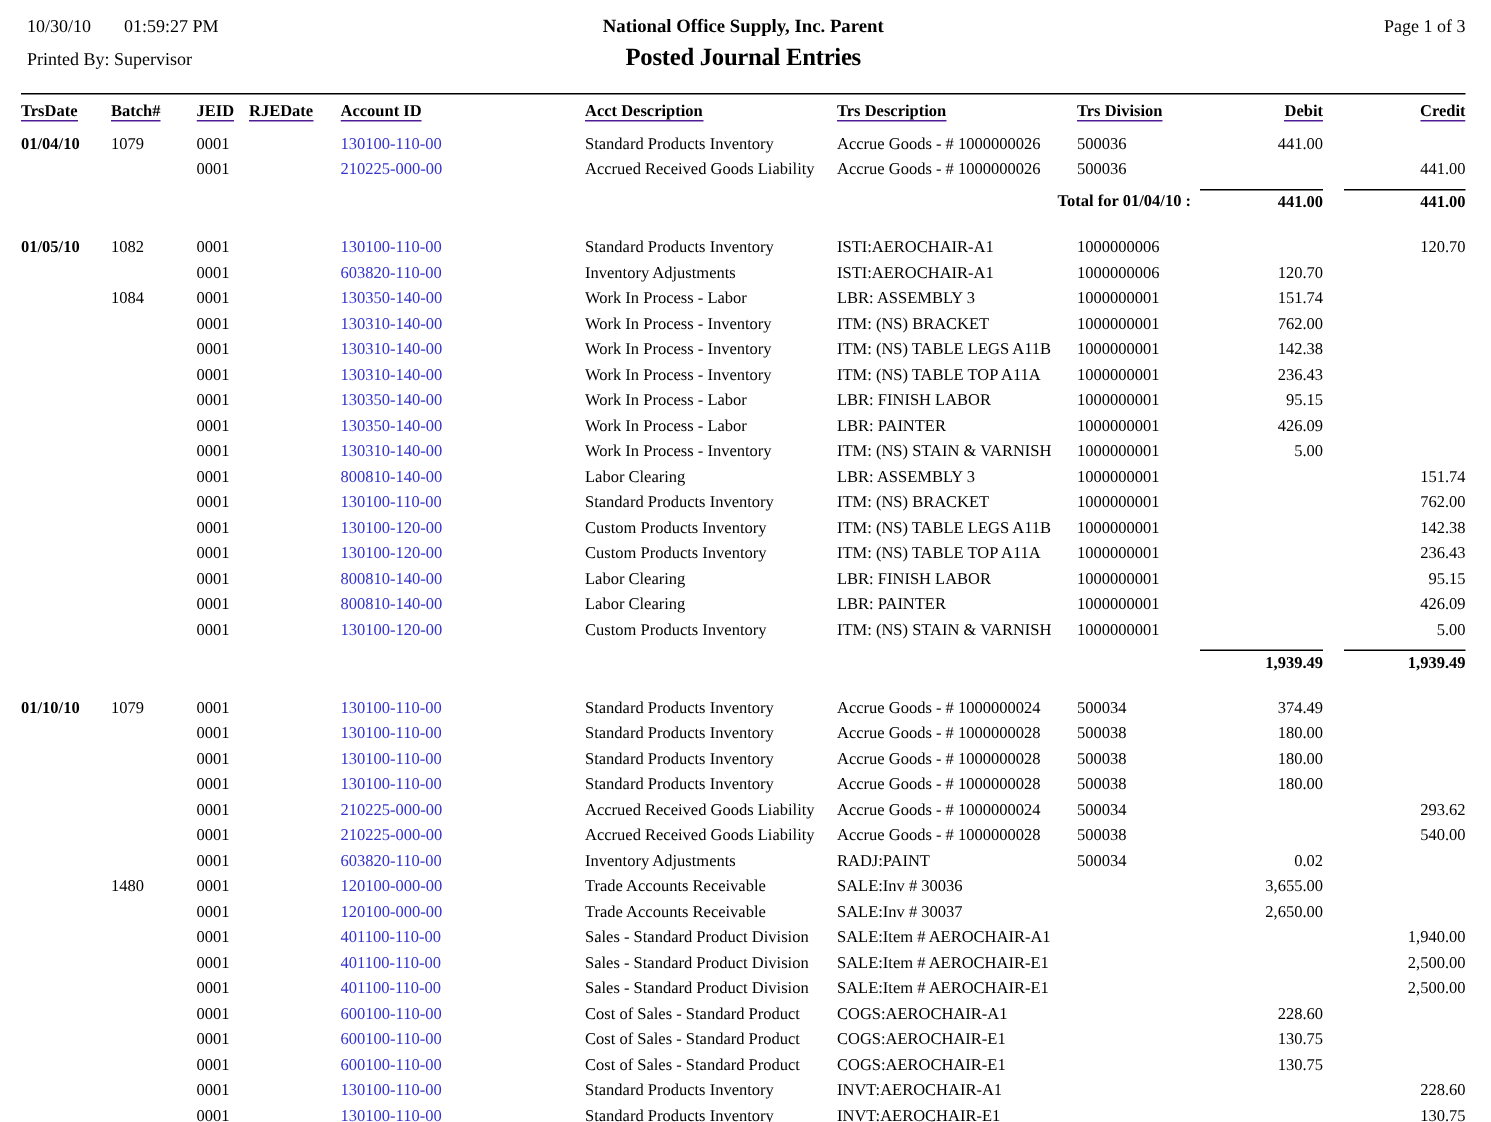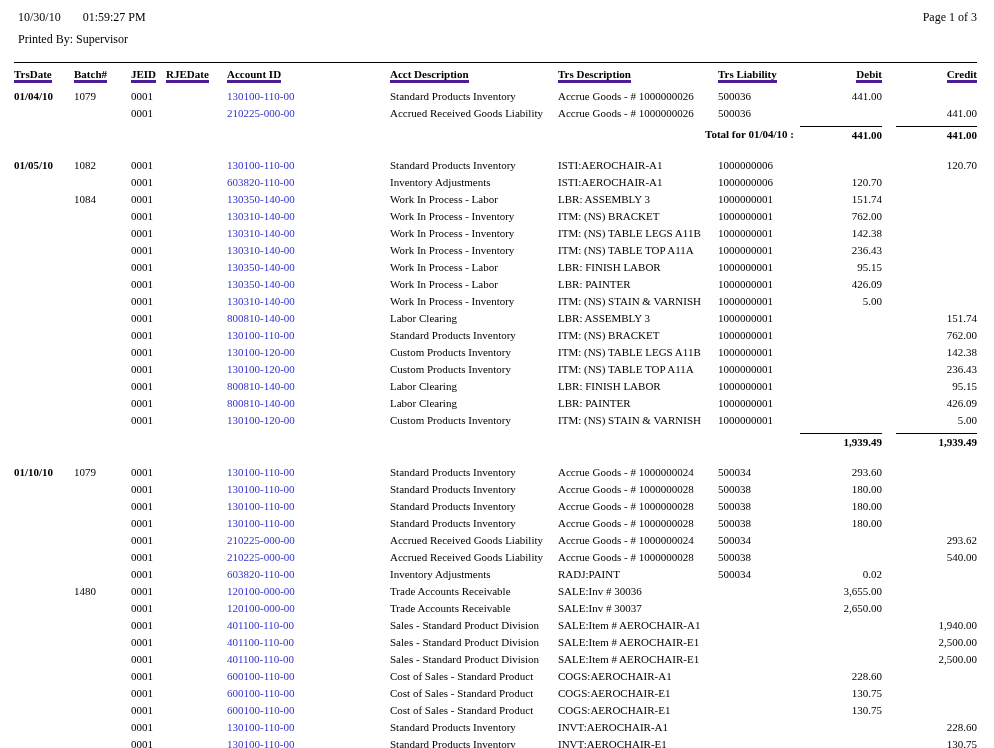--- a/index.html
+++ b/index.html
@@ -16,21 +16,21 @@
   .hdr-center .company{font-weight:bold;font-size:12.5px;}
   .hdr-center .title{font-weight:bold;font-size:16.5px;margin-top:3px;letter-spacing:-0.2px;}
   .hdr-right{position:absolute;right:0;top:0;font-size:12px;}
   .rule{border:none;border-top:1px solid #000;margin:2px 0 0 0;}
 
   
   .grid-row{display:grid;
     grid-template-columns:60px 57px 35px 61px 163px 168px 152px 90px 82px 95px;
     font-size:11px;line-height:17px;}
   .col-head{font-weight:bold;padding:3px 0 4px 0;}
-  .col-head .u{border-bottom:6px solid #4c1d95;padding-bottom:0px;}
+  .col-head .u{border-bottom:1px solid #4c1d95;padding-bottom:0px;}
   .col-head .c9,.col-head .c10{text-align:right;}
   .cell{white-space:nowrap;overflow:hidden;}
   .c-trsdate{font-weight:bold;}
   .c-trsref{padding-left:8px;}
   .c-debit,.c-credit{text-align:right;}
   .group{margin:0;}
   .total-row{font-weight:bold;margin-top:4px;margin-bottom:13px;}
   .total-label{grid-column:1 / 9;text-align:right;padding-right:6px;}
   .total-debit{grid-column:9;text-align:right;border-top:1px solid #000;}
   .total-credit{grid-column:10;text-align:right;border-top:1px solid #000;margin-left:14px;}
@@ -42,34 +42,38 @@
 
 <div class="page">
 
   <div class="report-header">
     <div class="hdr-left">
       <div class="line1">
         <span>10/30/10</span><span class="time">01:59:27 PM</span>
       </div>
       <div class="line2">Printed By: Supervisor</div>
     </div>
+    <div class="hdr-center">
+      <div class="company">National Office Supply, Inc. Parent</div>
+      <div class="title">Posted Journal Entries</div>
+    </div>
     <div class="hdr-right">Page 1 of 3</div>
   </div>
 
   <hr class="rule">
 
   <div class="grid-row col-head">
     <div class="cell c1"><span class="u">TrsDate</span></div>
     <div class="cell c2"><span class="u">Batch#</span></div>
     <div class="cell c3"><span class="u">JEID</span></div>
     <div class="cell c4"><span class="u">RJEDate</span></div>
     <div class="cell c5"><span class="u">Account ID</span></div>
     <div class="cell c6"><span class="u">Acct Description</span></div>
     <div class="cell c7"><span class="u">Trs Description</span></div>
-    <div class="cell c8 c-trsref"><span class="u">Trs Liability</span></div>
+    <div class="cell c8 c-trsref"><span class="u">Trs Division</span></div>
     <div class="cell c9"><span class="u">Debit</span></div>
     <div class="cell c10"><span class="u">Credit</span></div>
   </div>
 
   <div id="report-body">
       <div class="group">
         <div class="grid-row data-row">
       <div class="cell c-trsdate">01/04/10</div>
       <div class="cell c-batch">1079</div>
       <div class="cell c-jeid">0001</div>
@@ -300,21 +304,21 @@
       <div class="group">
         <div class="grid-row data-row">
       <div class="cell c-trsdate">01/10/10</div>
       <div class="cell c-batch">1079</div>
       <div class="cell c-jeid">0001</div>
       <div class="cell c-rjedate"></div>
       <div class="cell c-account"><a class="acct-link">130100-110-00</a></div>
       <div class="cell c-acctdesc">Standard Products Inventory</div>
       <div class="cell c-trsdesc">Accrue Goods - # 1000000024</div>
       <div class="cell c-trsref">500034</div>
-      <div class="cell c-debit">293.60</div>
+      <div class="cell c-debit">374.49</div>
       <div class="cell c-credit"></div>
     </div>
         <div class="grid-row data-row">
       <div class="cell c-trsdate"></div>
       <div class="cell c-batch"></div>
       <div class="cell c-jeid">0001</div>
       <div class="cell c-rjedate"></div>
       <div class="cell c-account"><a class="acct-link">130100-110-00</a></div>
       <div class="cell c-acctdesc">Standard Products Inventory</div>
       <div class="cell c-trsdesc">Accrue Goods - # 1000000028</div>

